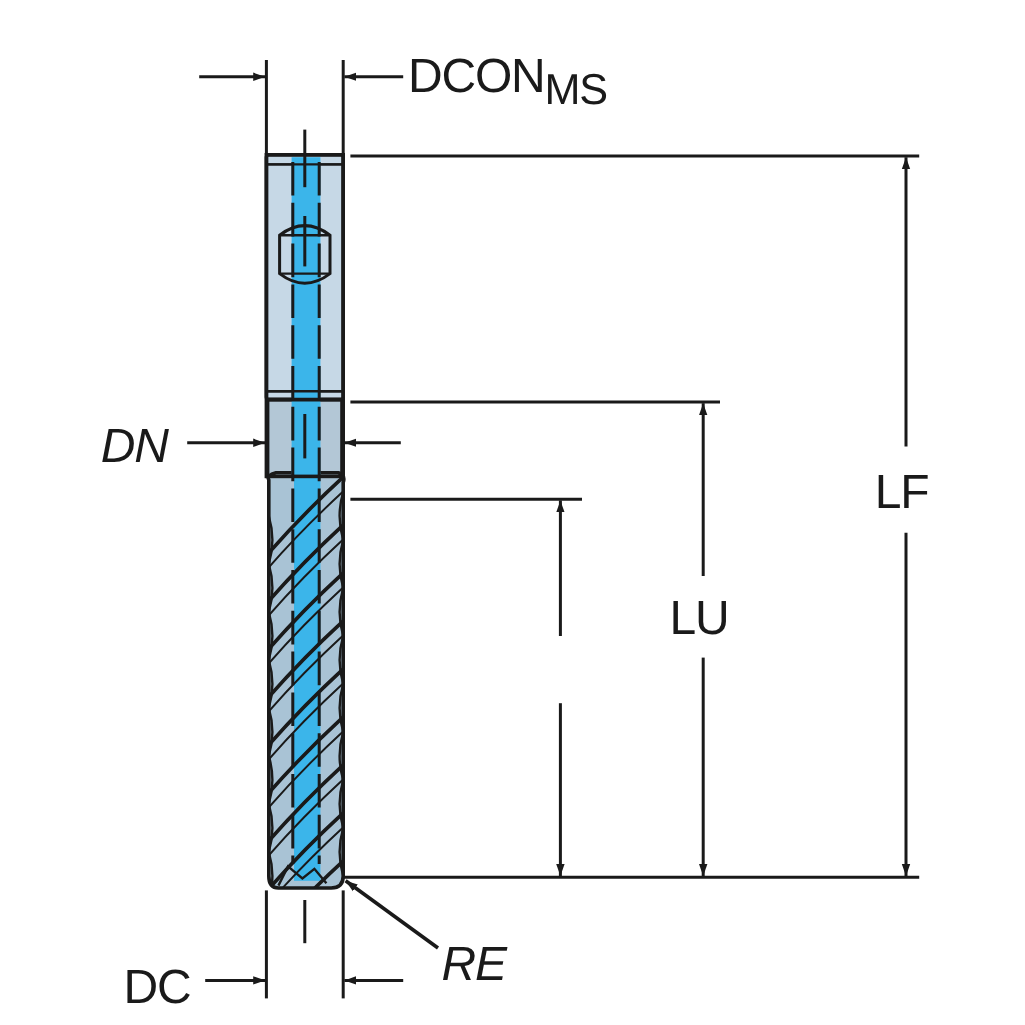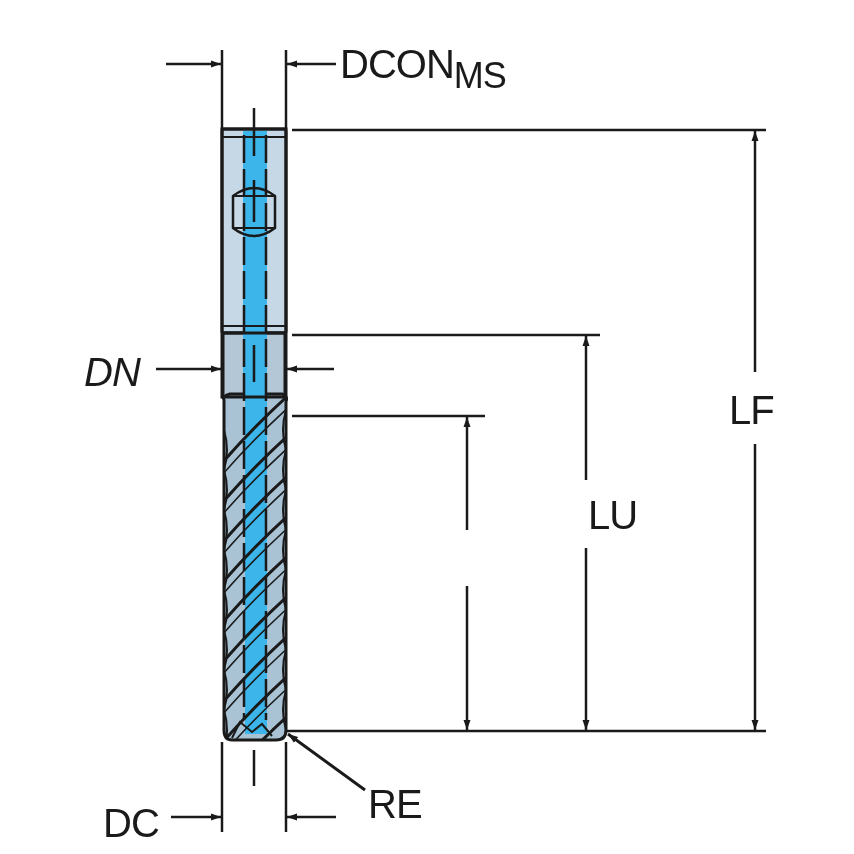--- a/index.html
+++ b/index.html
@@ -145,16 +145,16 @@
 
     <g stroke="#1a1a1a" stroke-width="2.5" fill="none">
       <line x1="755" y1="372" x2="755" y2="131" marker-end="url(#arr)"></line>
       <line x1="755" y1="444" x2="755" y2="730" marker-end="url(#arr)"></line>
     </g>
   </svg>
 
   <div class="lbl" style="left:340px; top:44px;"><span>DCON</span><sub>MS</sub></div>
   <div class="lbl" style="left:84px; top:352px;font-style:italic;">DN</div>
   <div class="lbl" style="left:729px; top:390px;">LF</div>
-  <div class="lbl" style="left:588px; top:495px;">LU</div>
+  <div class="lbl" style="left:558px; top:495px;">LU</div>
   <div class="lbl" style="left:103px; top:803px;">DC</div>
-  <div class="lbl" style="left:368px; top:784px;">RE</div>
+  <div class="lbl" style="left:368px; top:784px;font-style:italic;">RE</div>
 </div>
 
 </body></html>

